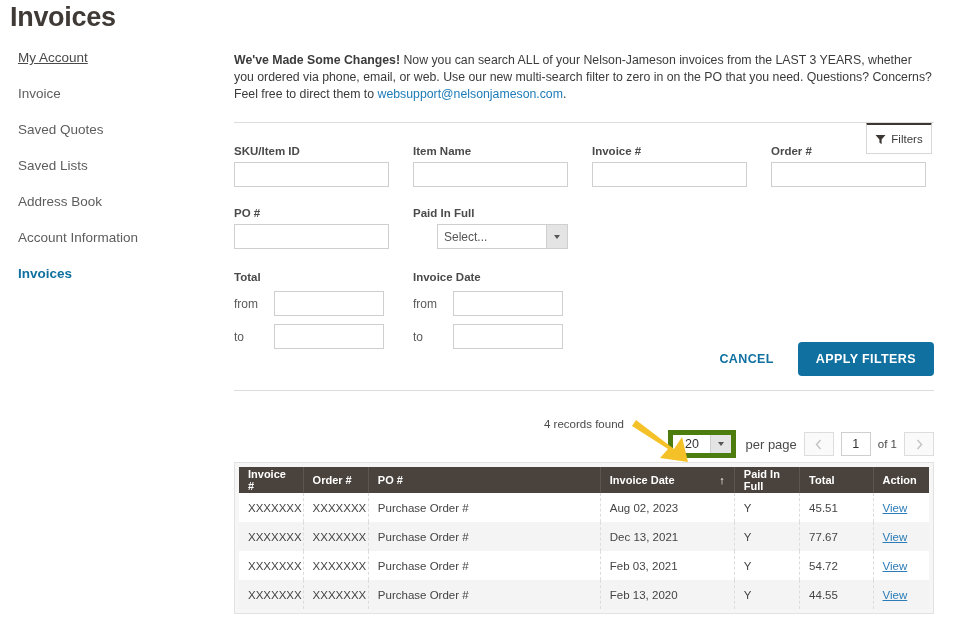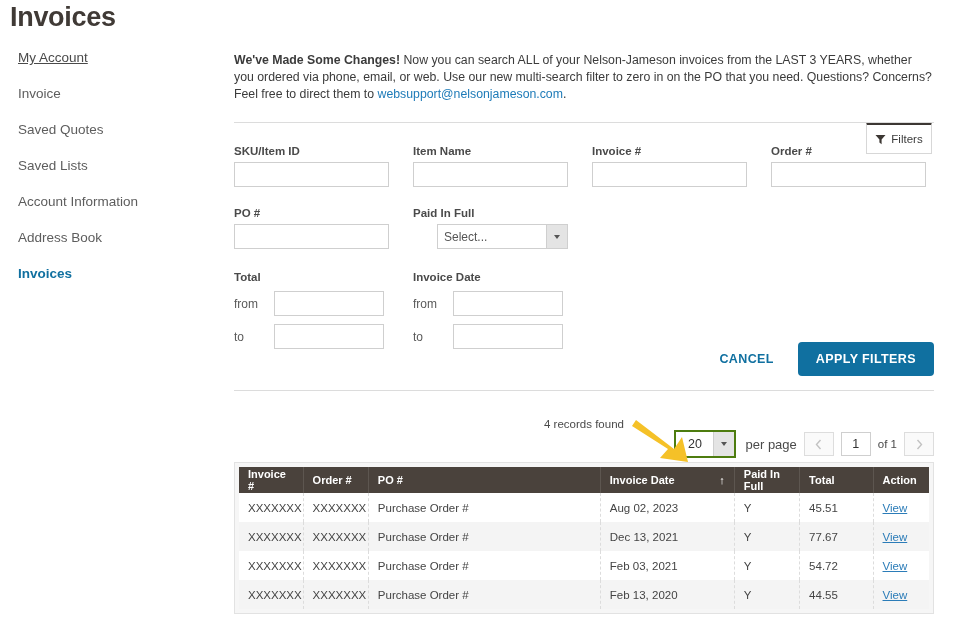--- a/index.html
+++ b/index.html
@@ -119,21 +119,21 @@
     border-top: 1px solid #dcdcdc;
   }
 
   
   .resultbar {
     position: absolute; left: 0; top: 378px; width: 700px;
     display: flex; align-items: center; flex-direction: column;
   }
   .records { font-size: 11.5px; color: #4a4a4a; }
   .pager { margin-left: auto; display: flex; align-items: center; gap: 7px; }
-  .pp-wrap { display: flex; border: 2px solid #4d7c0f; height: 28px; background:#fff; }
+  .pp-wrap { display: flex; border: 5px solid #4d7c0f; height: 28px; background:#fff; }
   .pp-val {
     width: 37px; font-size: 12.5px; color: #333; display: flex;
     align-items: center; justify-content: center;
   }
   .pp-btn {
     width: 21px; background: #e4e4e4; border-left: 1px solid #cfcfcf;
     display: flex; align-items: center; justify-content: center;
   }
   .per-page { font-size: 13px; color: #4a4a4a; margin-left: 2px; }
   .nav-btn {
@@ -178,22 +178,22 @@
 
 <div class="page">
 
   <div class="page-title">Invoices</div>
 
   <nav class="sidebar">
     <a class="side-item underlined">My Account</a>
     <a class="side-item">Invoice</a>
     <a class="side-item">Saved Quotes</a>
     <a class="side-item">Saved Lists</a>
+    <a class="side-item">Address Book</a>
     <a class="side-item">Account Information</a>
-    <a class="side-item">Address Book</a>
     <a class="side-item active">Invoices</a>
   </nav>
 
   <div class="main">
 
     <p class="notice"><b>We've Made Some Changes!</b><span> Now you can search ALL of your Nelson-Jameson invoices from the LAST 3 YEARS, whether you ordered via phone, email, or web. Use our new multi-search filter to zero in on the PO that you need. Questions? Concerns? Feel free to direct them to </span><a href="#">websupport@nelsonjameson.com</a><span>.</span></p>
 
     <div class="filters-tab-wrap">
       <div class="filters-tab">
         <svg class="funnel" width="11" height="11" viewBox="0 0 11 11">

